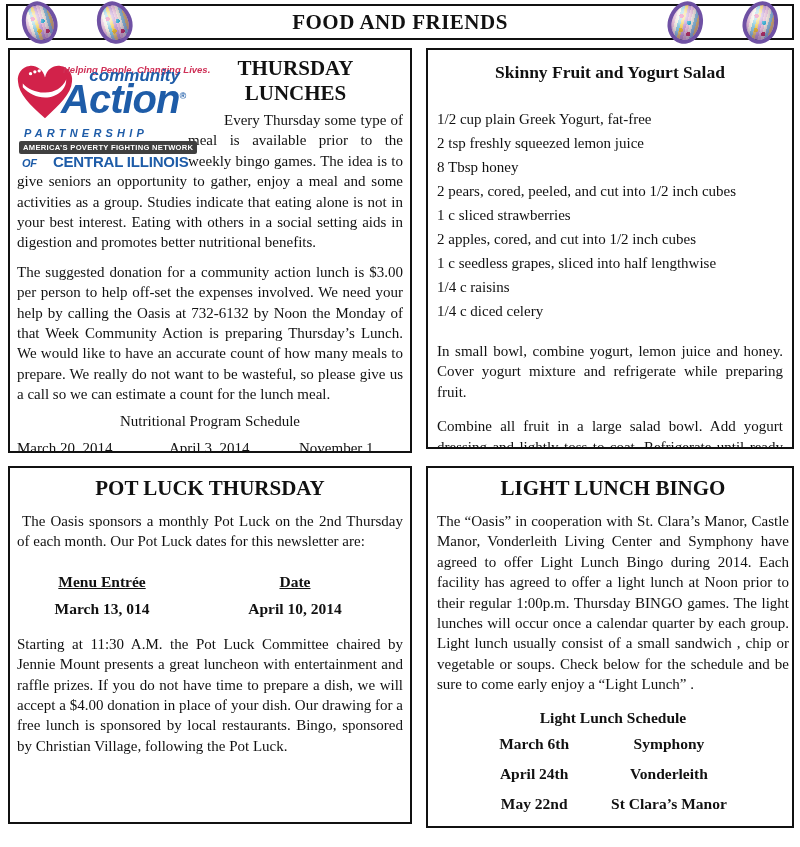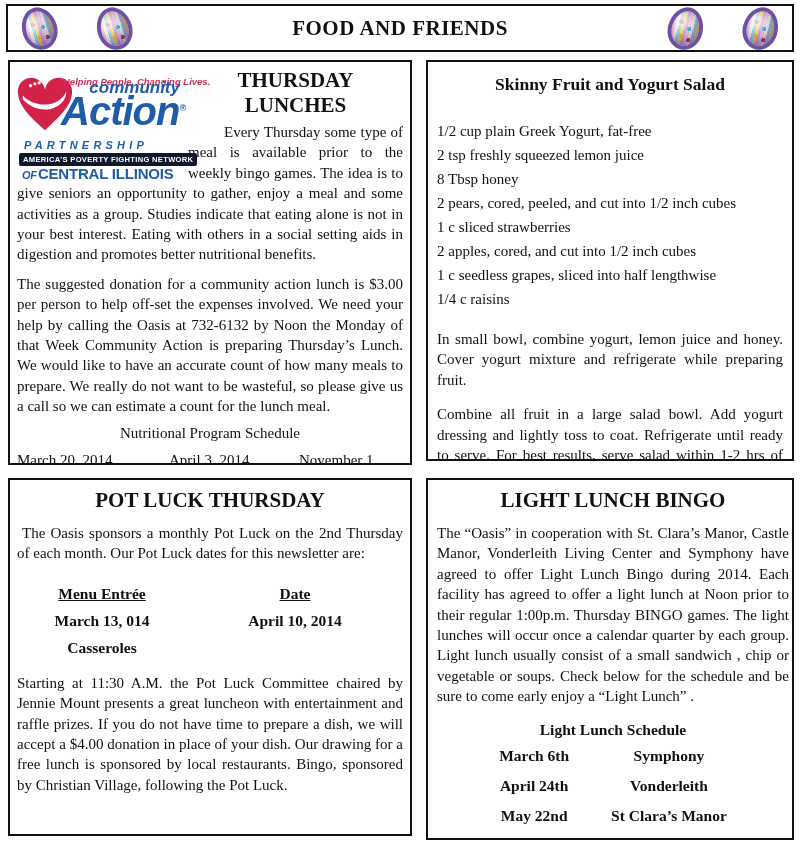--- a/index.html
+++ b/index.html
@@ -8,21 +8,21 @@
     width: 800px; height: 847px;
     background: #ffffff;
     color: #111;
     font-family: "Liberation Serif", serif;
     position: relative;
   }
 
   
   .masthead {
     margin: 4px 6px 0 6px;
-    height: 48px;
+    height: 36px;
     border: 2px solid #111;
     display: flex;
     align-items: center;
     justify-content: space-between;
     padding: 0 14px;
     background: #fff;
   }
   .masthead h1 {
     margin: 0;
     font-size: 21px;
@@ -112,31 +112,31 @@
   }
   .lg-action sup { font-size: 9px; letter-spacing: 0; }
   .lg-partnership {
     position: absolute; top: 71px; left: 7px;
     font-style: italic; font-weight: bold;
     font-size: 11px; letter-spacing: 4.2px;
     color: #1e5ca8; white-space: nowrap;
   }
   .lg-banner {
     position: absolute; top: 85px; left: 2px;
-    background: #0f172a; color: #fff;
+    background: #404040; color: #fff;
     font-weight: bold; font-size: 7.6px;
     padding: 2px 4px; letter-spacing: 0.3px;
     border-radius: 2px; white-space: nowrap;
   }
   .lg-central {
     position: absolute; top: 97px; left: 5px;
     color: #1e5ca8; font-weight: bold; font-size: 15px;
     white-space: nowrap; letter-spacing: -0.2px;
   }
-  .lg-central .of { font-style: italic; font-size: 11px; margin-right: 1px; text-align: right; }
+  .lg-central .of { font-style: italic; font-size: 11px; margin-right: 16px; text-align: right; }
   .lg-heart { position: absolute; left: 0; top: 7px; }
 
   
   .nut-title { text-align: center; font-size: 15px; font-weight: normal; margin: 4px 0 6px; }
   .nut-grid {
     display: grid;
     grid-template-columns: 152px 130px 1fr;
     font-size: 15px; line-height: 25px;
   }
 
@@ -216,34 +216,34 @@
     <h2 class="box-title">Skinny Fruit and Yogurt Salad</h2>
     <ul class="recipe-list">
       <li>1/2 cup plain Greek Yogurt, fat-free</li>
       <li>2 tsp freshly squeezed lemon juice</li>
       <li>8 Tbsp honey</li>
       <li>2 pears, cored, peeled, and cut into 1/2 inch cubes</li>
       <li>1 c sliced strawberries</li>
       <li>2 apples, cored, and cut into 1/2 inch cubes</li>
       <li>1 c seedless grapes, sliced into half lengthwise</li>
       <li>1/4 c raisins</li>
+      <li>1/4 c diced celery</li>
     </ul>
     <p class="body recipe-steps">In small bowl, combine yogurt, lemon juice and honey. Cover yogurt mixture and refrigerate while preparing fruit.</p>
     <p class="body">Combine all fruit in a large salad bowl.  Add yogurt dressing and lightly toss to coat.  Refrigerate until ready to serve. For best results, serve salad within 1-2 hrs of preparing.</p>
   </section>
 
   <section class="box" id="box-potluck">
     <h2 class="box-title">POT LUCK THURSDAY</h2>
     <p class="body small-indent">The Oasis sponsors a monthly Pot Luck on the 2nd Thursday of each month.  Our Pot Luck dates for this newsletter are:</p>
     <div class="pl-grid">
       <div class="pl-head"><span>Menu Entrée</span></div>
       <div class="pl-head"><span>Date</span></div>
       <div>March 13, 014</div>
       <div>April 10, 2014</div>
-      <div>Casseroles</div>
     </div>
     <p class="body">Starting at 11:30 A.M. the Pot Luck Committee chaired by Jennie Mount presents a great luncheon with entertainment and raffle prizes.  If you do not have time to prepare a dish, we will accept a $4.00 donation in place of your dish.  Our drawing for a free lunch is sponsored by local restaurants.  Bingo, sponsored by Christian Village, following the Pot Luck.</p>
   </section>
 
   <section class="box" id="box-bingo">
     <h2 class="box-title">LIGHT LUNCH BINGO</h2>
     <p class="body">The “Oasis” in cooperation with St. Clara’s Manor,  Castle Manor, Vonderleith Living Center and Symphony have agreed to offer Light Lunch Bingo during 2014.  Each facility has agreed to offer a light lunch at Noon prior to their regular 1:00p.m. Thursday  BINGO games.  The light lunches will occur once a calendar quarter by each group.  Light lunch usually consist of a small   sandwich , chip or vegetable or soups.  Check below for the schedule and be sure to come early enjoy a “Light Lunch” .</p>
     <h3 class="ll-title">Light Lunch Schedule</h3>
     <div class="ll-grid">
       <div>March 6th</div>

